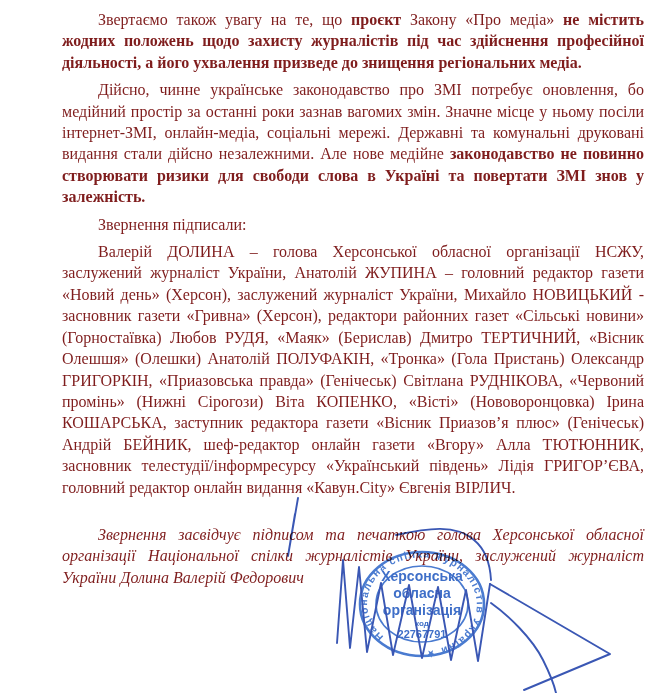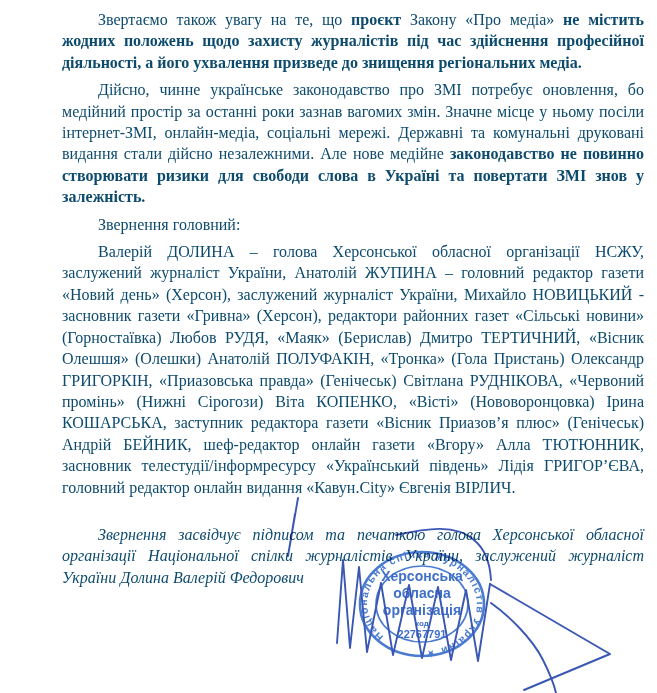--- a/index.html
+++ b/index.html
@@ -9,21 +9,21 @@
   }
   .page {
     position: relative;
     width: 657px;
     height: 693px;
     background: #ffffff;
     overflow: hidden;
     font-family: "Liberation Serif", "DejaVu Serif", serif;
     font-size: 16px;
     line-height: 21.4px;
-    color: #0c4a6e;
+    color: #7f1d1d;
     box-sizing: border-box;
     padding: 9px 13px 0 62px;
   }
   .para {
     margin: 0 0 6px 0;
     text-align: justify;
     text-indent: 36px;
   }
   .para b { font-weight: bold; }
   .para.attest {
@@ -71,21 +71,21 @@
 </style>
 </head>
 <body>
 
 <div class="page">
 
   <p class="para"><span>Звертаємо також увагу на те, що </span><b>проєкт</b><span> Закону «Про медіа» </span><b>не містить жодних положень щодо захисту журналістів під час здійснення професійної діяльності, а його ухвалення призведе до знищення регіональних медіа.</b></p>
 
   <p class="para"><span>Дійсно, чинне українське законодавство про ЗМІ потребує оновлення, бо медійний простір за останні роки зазнав вагомих змін. Значне місце у ньому посіли інтернет-ЗМІ, онлайн-медіа, соціальні мережі. Державні та комунальні друковані видання стали дійсно незалежними. Але нове медійне </span><b>законодавство не повинно створювати ризики для свободи слова в Україні та повертати ЗМІ знов у залежність.</b></p>
 
-  <p class="para">Звернення головний:</p>
+  <p class="para">Звернення підписали:</p>
 
   <p class="para">Валерій ДОЛИНА – голова Херсонської обласної організації НСЖУ, заслужений журналіст України, Анатолій ЖУПИНА – головний редактор газети «Новий день» (Херсон), заслужений журналіст України, Михайло НОВИЦЬКИЙ - засновник газети «Гривна» (Херсон), редактори районних газет «Сільські новини» (Горностаївка) Любов РУДЯ, «Маяк» (Берислав) Дмитро ТЕРТИЧНИЙ, «Вісник Олешшя» (Олешки) Анатолій ПОЛУФАКІН, «Тронка» (Гола Пристань) Олександр ГРИГОРКІН, «Приазовська правда» (Генічеськ) Світлана РУДНІКОВА, «Червоний промінь» (Нижні Сірогози) Віта КОПЕНКО, «Вісті» (Нововоронцовка) Ірина КОШАРСЬКА, заступник редактора газети «Вісник Приазов’я плюс» (Генічеськ) Андрій БЕЙНИК, шеф-редактор онлайн газети «Вгору» Алла ТЮТЮННИК, засновник телестудії/інформресурсу «Український південь» Лідія ГРИГОР’ЄВА, головний редактор онлайн видання «Кавун.City» Євгенія ВІРЛИЧ.</p>
 
   <p class="para attest">Звернення засвідчує підписом та печаткою голова Херсонської обласної організації Національної спілки журналістів України, заслужений журналіст України Долина Валерій Федорович</p>
 
 
   <svg class="stamp-sig" viewBox="270 490 387 203" aria-hidden="true">
 
     <g>
       <ellipse class="stamp-ring" cx="422" cy="604" rx="62" ry="52" stroke-width="2.6"></ellipse>

